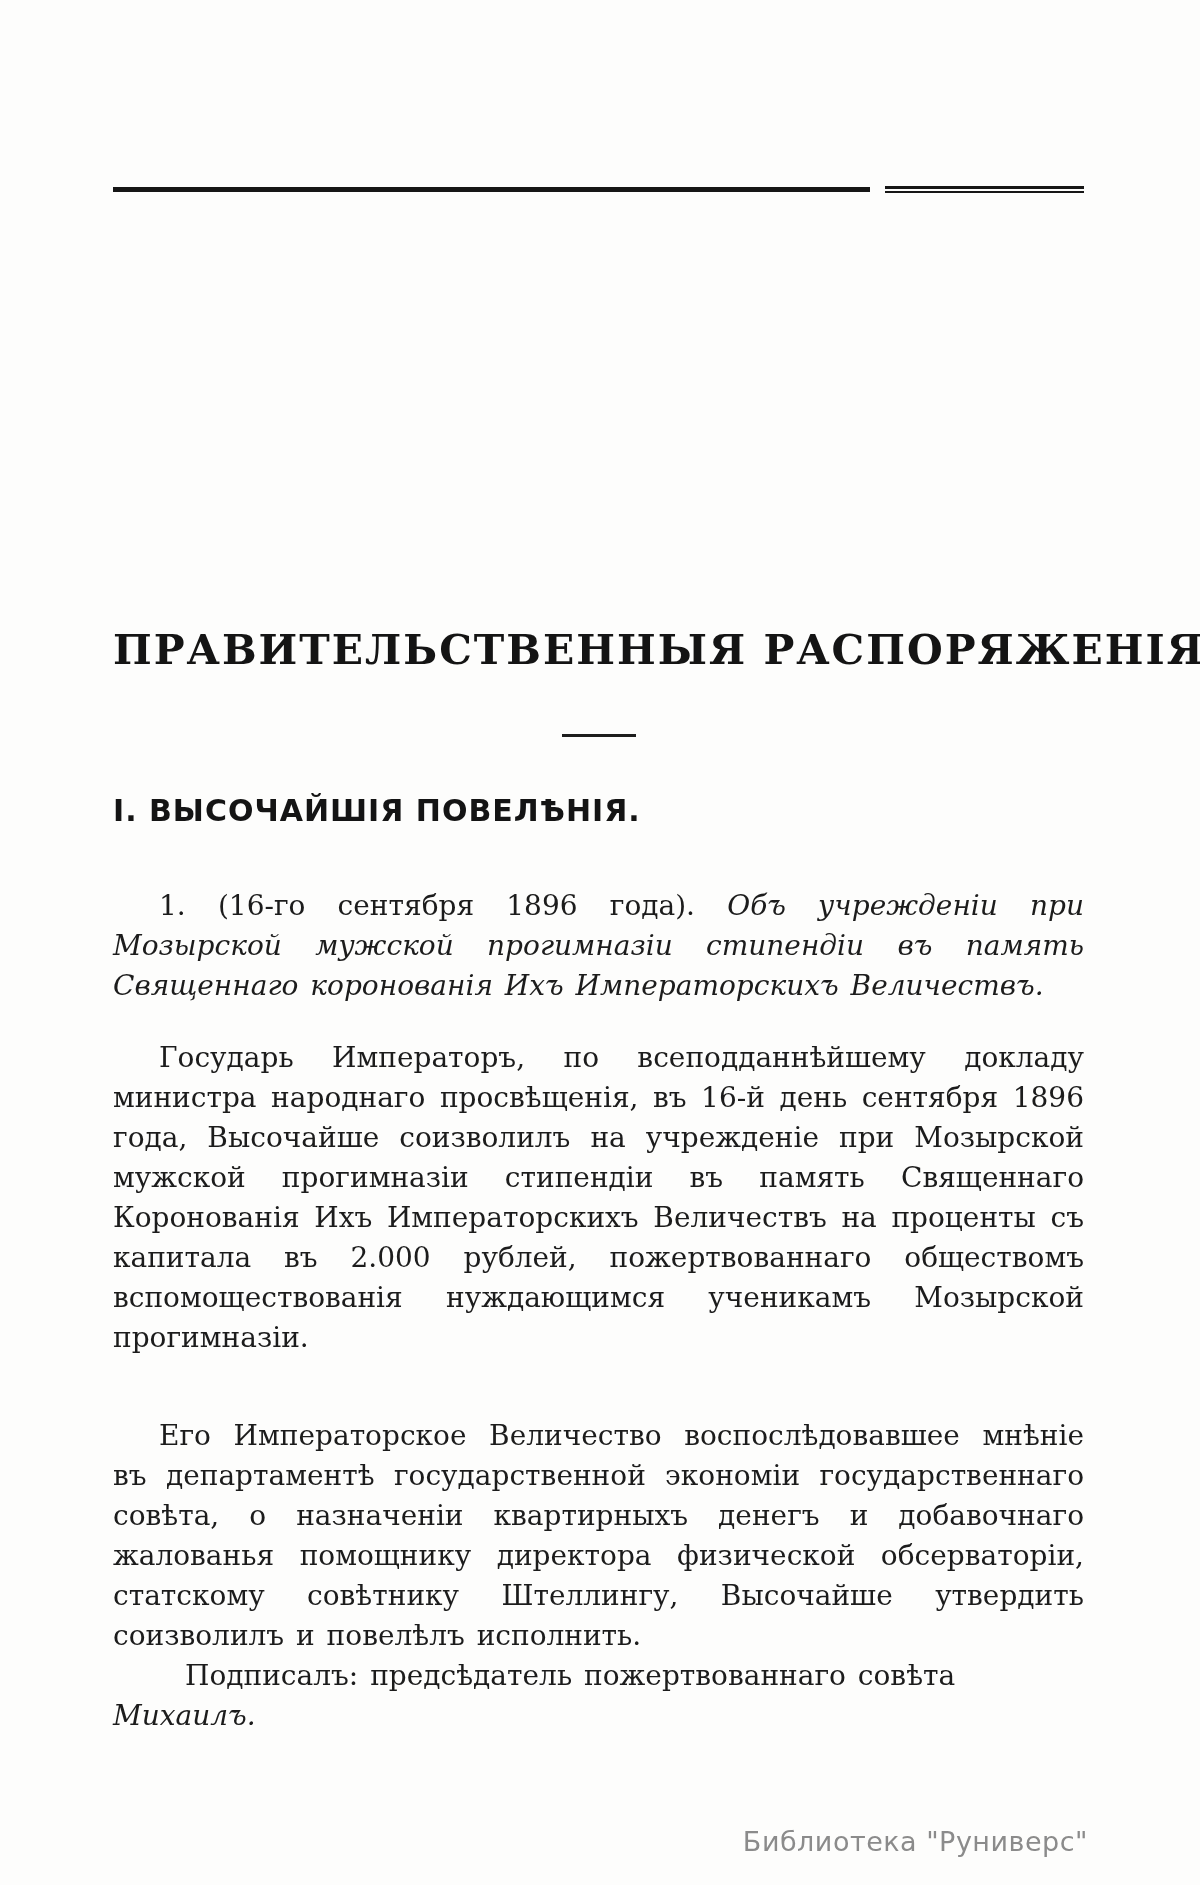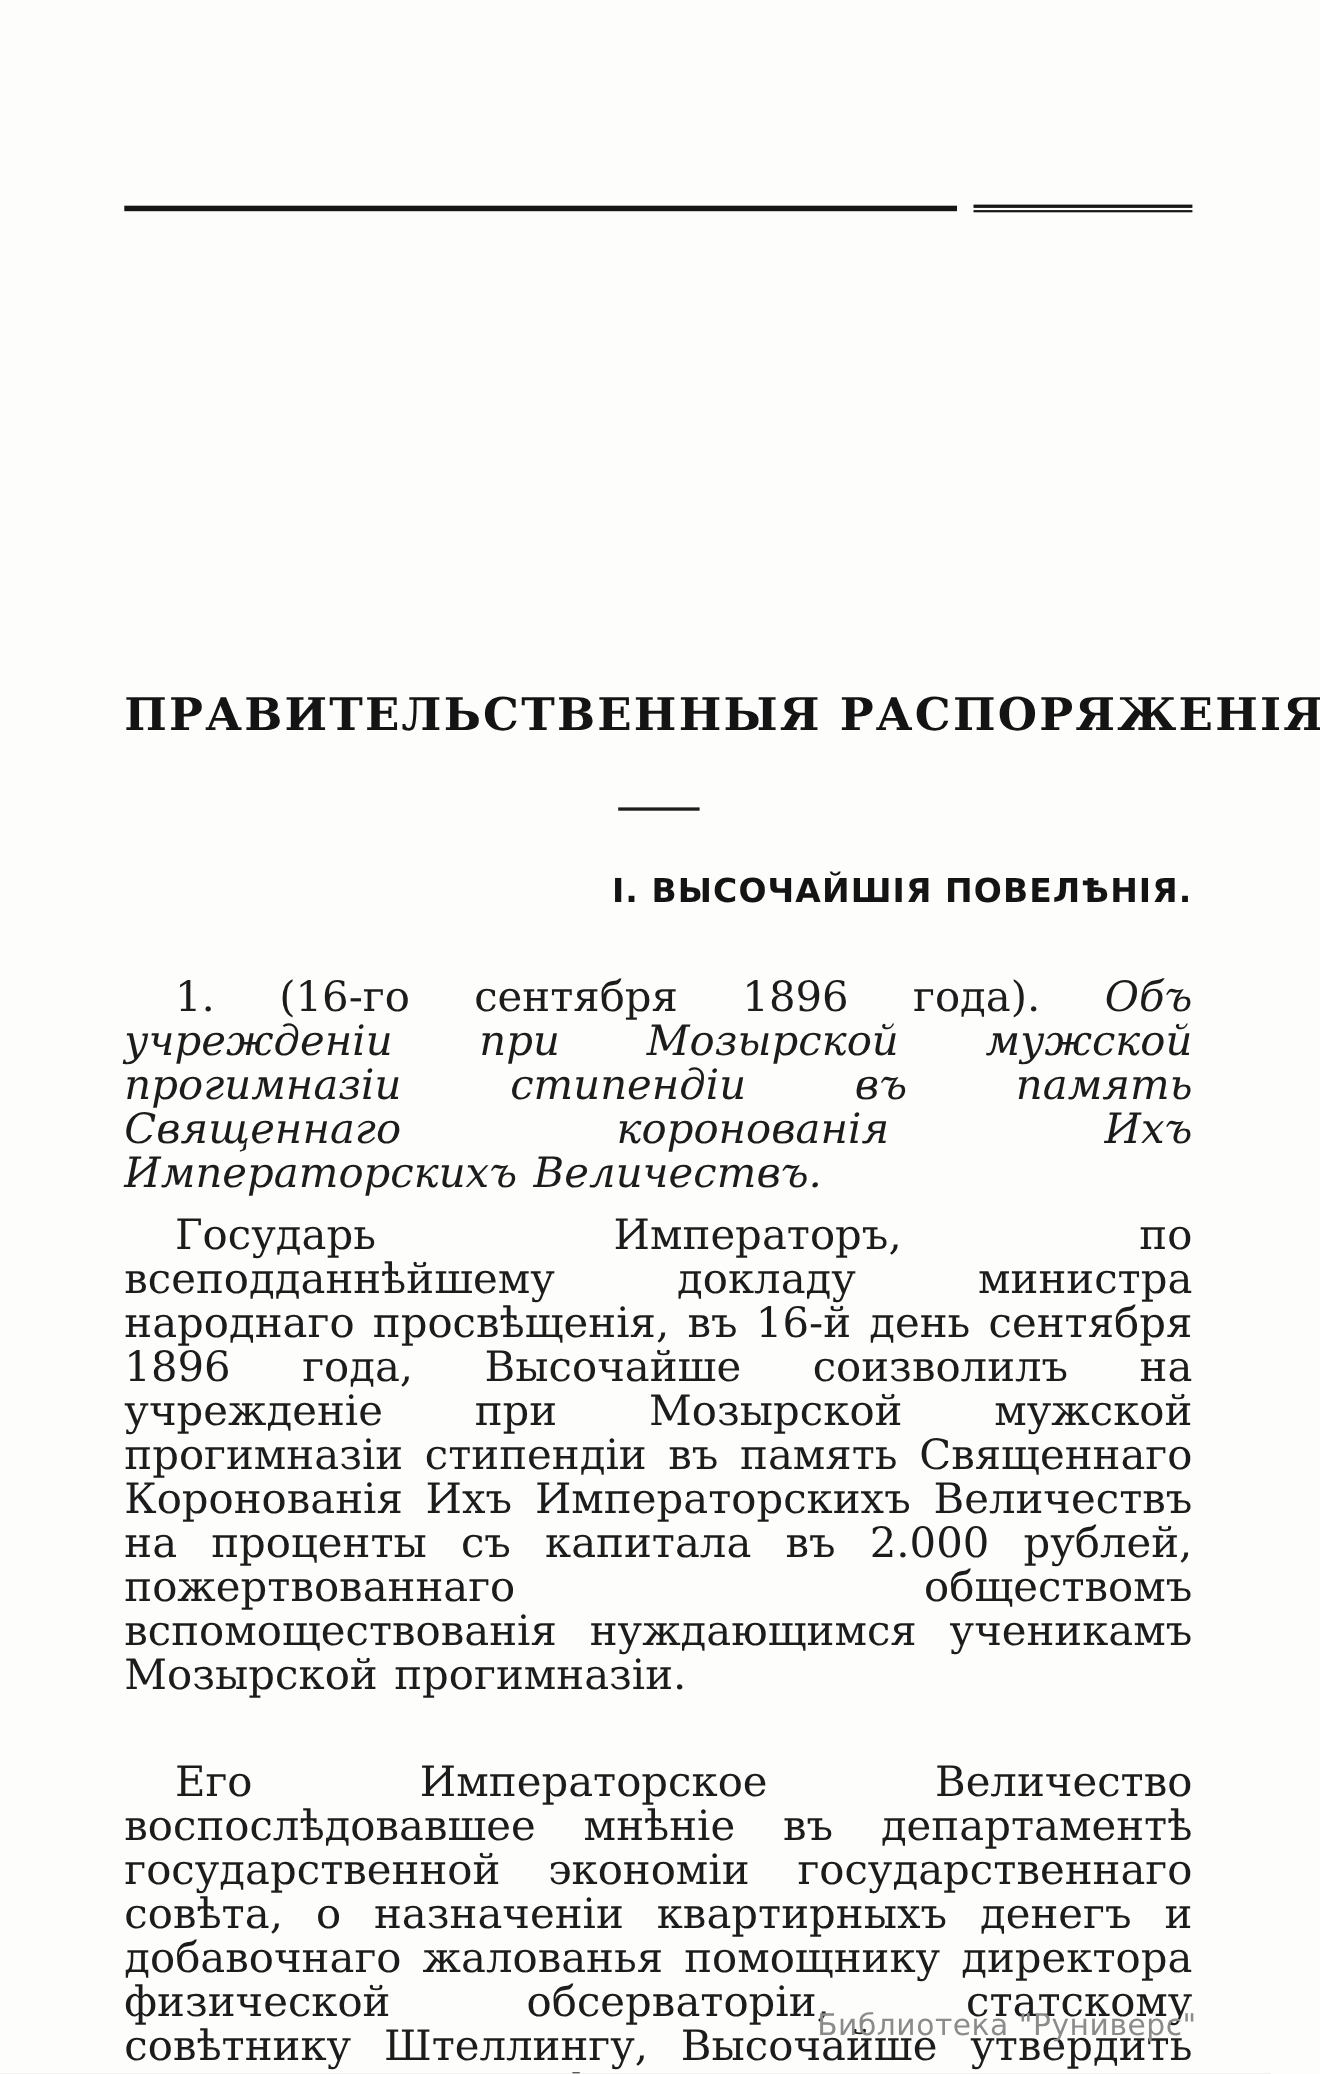--- a/index.html
+++ b/index.html
@@ -53,41 +53,41 @@
     color: #141414;
   }
   .title-divider {
     width: 74px;
     height: 3px;
     background: #1d1d1d;
     margin: 60px auto 0 auto;
   }
   .section-heading {
     margin-top: 56px;
-    text-align: right;
+    text-align: left;
     font-family: "DejaVu Sans", sans-serif;
     font-weight: bold;
     font-size: 30px;
     letter-spacing: 1px;
     color: #141414;
   }
   .decree {
     margin-top: 58px;
   }
   .decree-heading,
   .decree-body {
-    font-size: 38px;
+    font-size: 28px;
     line-height: 40px;
     text-align: justify;
     text-indent: 46px;
     word-spacing: 3px;
     margin: 0;
   }
   .decree-body {
-    margin-top: 16px;
+    margin-top: 32px;
   }
   .decree-heading em,
   .signature em {
     font-style: italic;
   }
   .signature {
     font-size: 28px;
     line-height: 40px;
     text-indent: 72px;
     word-spacing: 3px;

